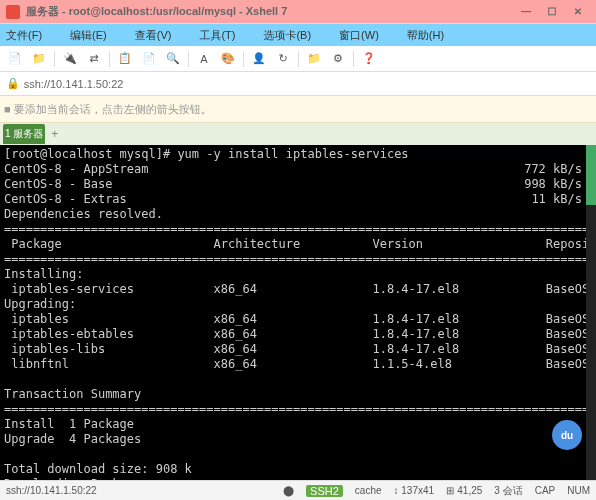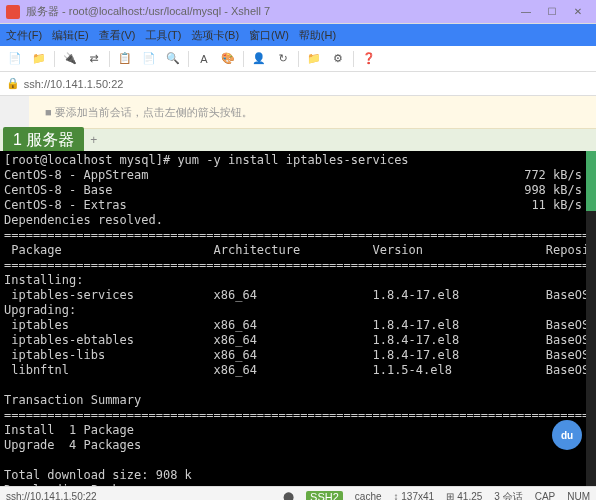--- a/index.html
+++ b/index.html
@@ -1,32 +1,32 @@
 <!DOCTYPE html>
 <html><head>
 <meta charset="utf-8">
 <style>
 * { margin: 0; padding: 0; box-sizing: border-box; }
 body { font-family: "Microsoft YaHei", Arial, sans-serif; font-size: 11px; background: #f0f0f0; width: 596px; height: 500px; overflow: hidden; }
-.titlebar { background: #c4b5fd; height: 24px; display: flex; align-items: center; padding: 2px 6px; border-bottom: 1px solid #ddd; }
+.titlebar { background: #fca5a5; height: 24px; display: flex; align-items: center; padding: 2px 6px; border-bottom: 1px solid #ddd; font-weight: bold; }
 .titlebar-icon { width: 14px; height: 14px; background: #e74c3c; border-radius: 2px; margin-right: 6px; }
 .titlebar-text { flex: 1; color: #666; font-size: 11px; }
 .win-btns { display: flex; gap: 2px; }
 .win-btn { width: 24px; height: 18px; display: flex; align-items: center; justify-content: center; color: #666; font-size: 10px; cursor: pointer; }
-.menubar { background: #3b82f6; height: 22px; display: flex; align-items: center; padding: 0 6px; gap: 10px; font-size: 11px; color: #333; }
+.menubar { background: #7dd3fc; height: 22px; display: flex; align-items: center; padding: 0 6px; gap: 28px; font-size: 11px; color: #333; }
 .menuitem { cursor: pointer; }
 .toolbar { background: #fff; height: 26px; display: flex; align-items: center; padding: 0 6px; gap: 6px; border-bottom: 1px solid #ddd; }
 .tb-btn { width: 18px; height: 18px; display: flex; align-items: center; justify-content: center; color: #555; cursor: pointer; font-size: 11px; }
 .tb-sep { width: 1px; height: 16px; background: #ddd; }
 .addressbar { background: #fff; height: 24px; display: flex; align-items: center; padding: 0 6px; border-bottom: 1px solid #ddd; gap: 4px; }
 .addr-icon { color: #4a9; font-size: 11px; }
 .addr-text { color: #666; font-size: 11px; }
-.hintbar { background: #fff9e6; height: 33px; display: flex; align-items: center; padding: 0 16px; color: #999; font-size: 11px; border-bottom: 1px solid #e8e0c0; margin-left: 29px; }
+.hintbar { background: #fff9e6; height: 27px; display: flex; align-items: center; padding: 0 4px; color: #999; font-size: 11px; border-bottom: 1px solid #e8e0c0; }
 .tabbar { background: #e8f0e0; height: 22px; display: flex; align-items: center; }
-.tab { background: #4a8a3a; color: #fff; padding: 3px 10px; font-size: 16px; border-radius: 2px 2px 0 0; margin-left: 3px; cursor: pointer; }
+.tab { background: #4a8a3a; color: #fff; padding: 3px 2px; font-size: 10px; border-radius: 2px 2px 0 0; margin-left: 3px; cursor: pointer; }
 .tab-add { color: #888; padding: 0 6px; cursor: pointer; font-size: 12px; }
 .terminal { background: #000; color: #ccc; font-family: "Consolas", monospace; font-size: 12px; line-height: 1.25; padding: 2px 4px; height: 335px; overflow: hidden; white-space: pre; position: relative; }
 .scroll-track { position: absolute; right: 0; top: 0; width: 10px; height: 100%; background: #222; }
 .scroll-thumb { position: absolute; right: 0; top: 0; width: 10px; height: 60px; background: #4a6; }
 .statusbar { background: #f4f4f4; height: 20px; display: flex; align-items: center; padding: 0 6px; font-size: 10px; color: #555; border-top: 1px solid #ddd; gap: 12px; }
 .status-left { flex: 1; }
 .status-badge { background: #6a4; color: #fff; padding: 0 4px; border-radius: 2px; font-size: 11px; }
 .float-icon { position: fixed; right: 14px; bottom: 50px; width: 30px; height: 30px; background: #4a90e2; border-radius: 50%; display:flex; align-items:center; justify-content:center; color:#fff; font-size:10px; font-weight:bold; }
 </style>
 </head>

